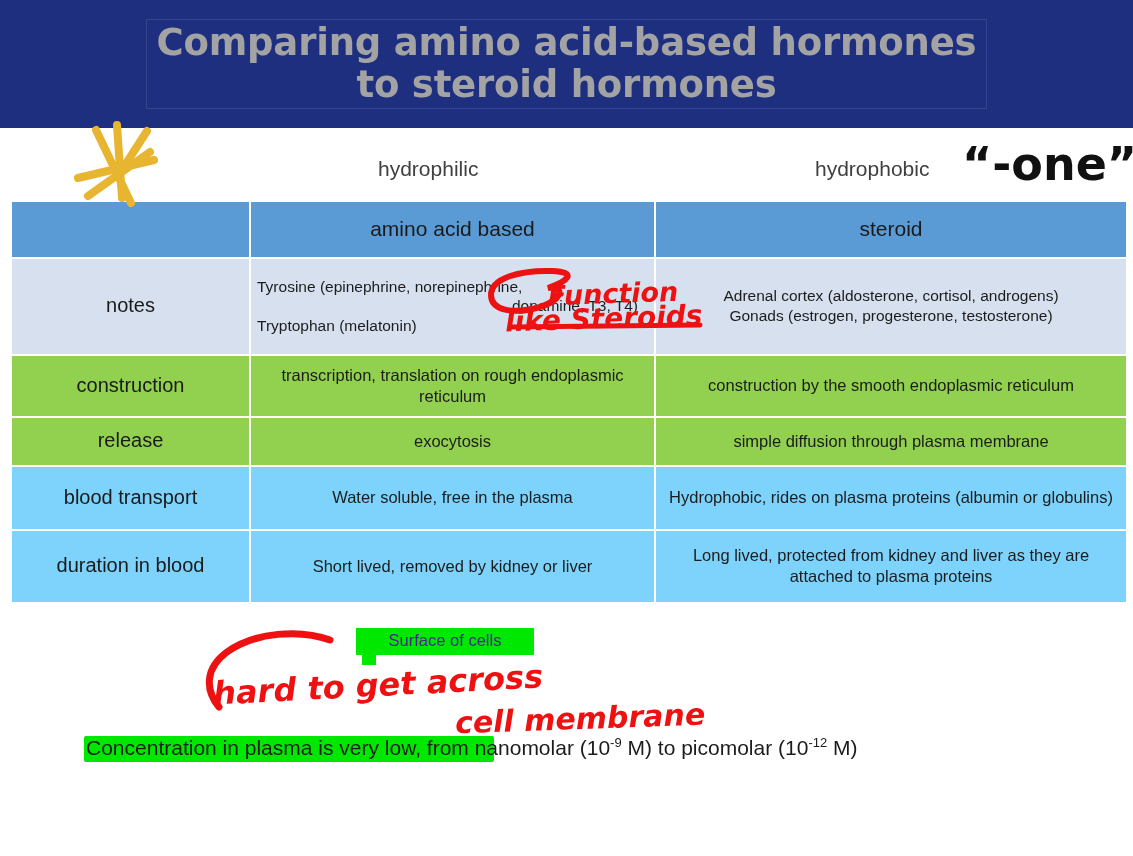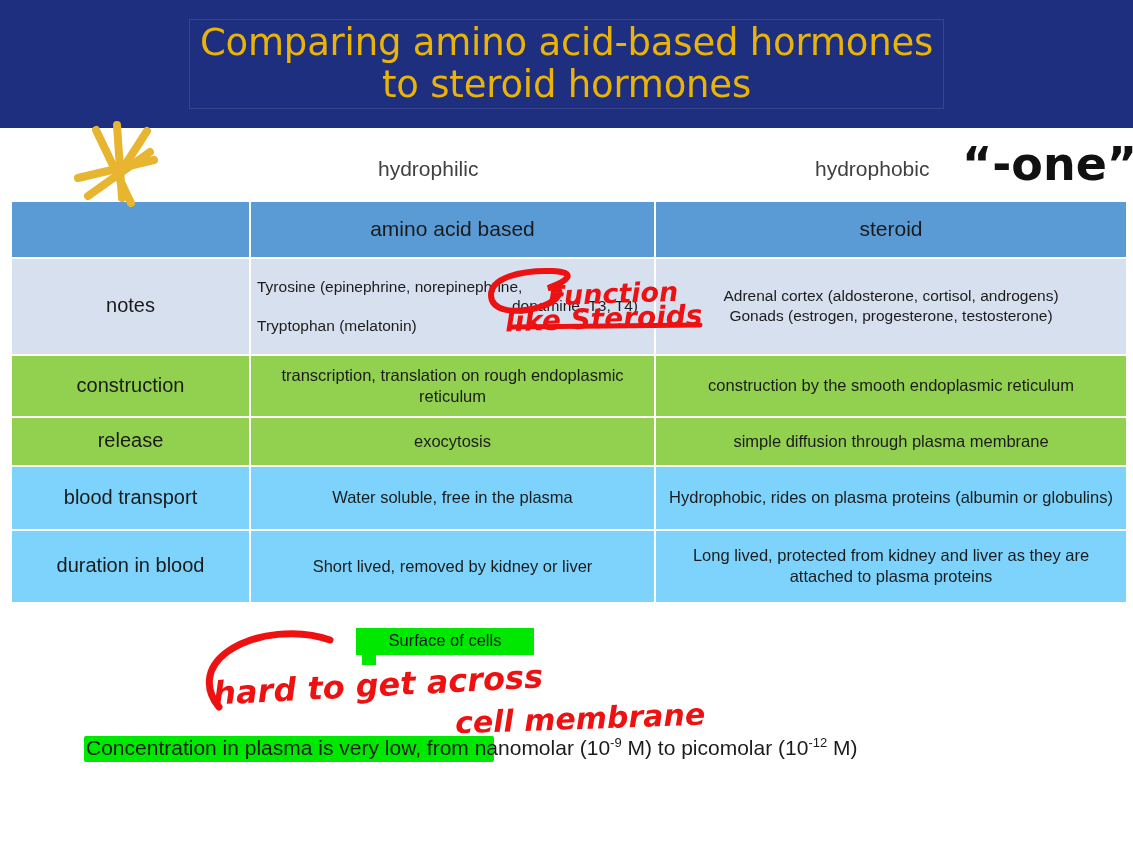--- a/index.html
+++ b/index.html
@@ -24,24 +24,24 @@
     display: flex;
     align-items: center;
     justify-content: center;
     border-bottom: 3px solid #ffffff;
   }
   .title-banner .inner {
     border: 1px solid rgba(255,255,255,0.10);
     padding: 2px 10px;
   }
   .title-text {
-    color: #eab308;
+    color: #a3a3a3;
     font-family: "DejaVu Sans", sans-serif;
     font-size: 37px;
-    font-weight: 400;
+    font-weight: 700;
     line-height: 1.14;
     text-align: center;
     letter-spacing: -0.2px;
     white-space: pre-line;
   }
 
   
   .subhead {
     position: absolute;
     left: 10px; top: 131px;
@@ -131,21 +131,21 @@
     left: 6px; top: 25px;
     width: 14px; height: 12px;
     background: #00e800;
   }
   .surface-text {
     position: absolute;
     left: 356px; top: 631px;
     width: 178px;
     text-align: center;
     font-size: 16.5px;
-    color: #0f172a;
+    color: #4c1d95;
     z-index: 3;
     font-family: "Liberation Sans", sans-serif;
   }
   .hl-footnote {
     position: absolute;
     left: 84px; top: 736px;
     width: 410px; height: 26px;
     background: #00e800;
     z-index: 2;
     border-radius: 2px;

